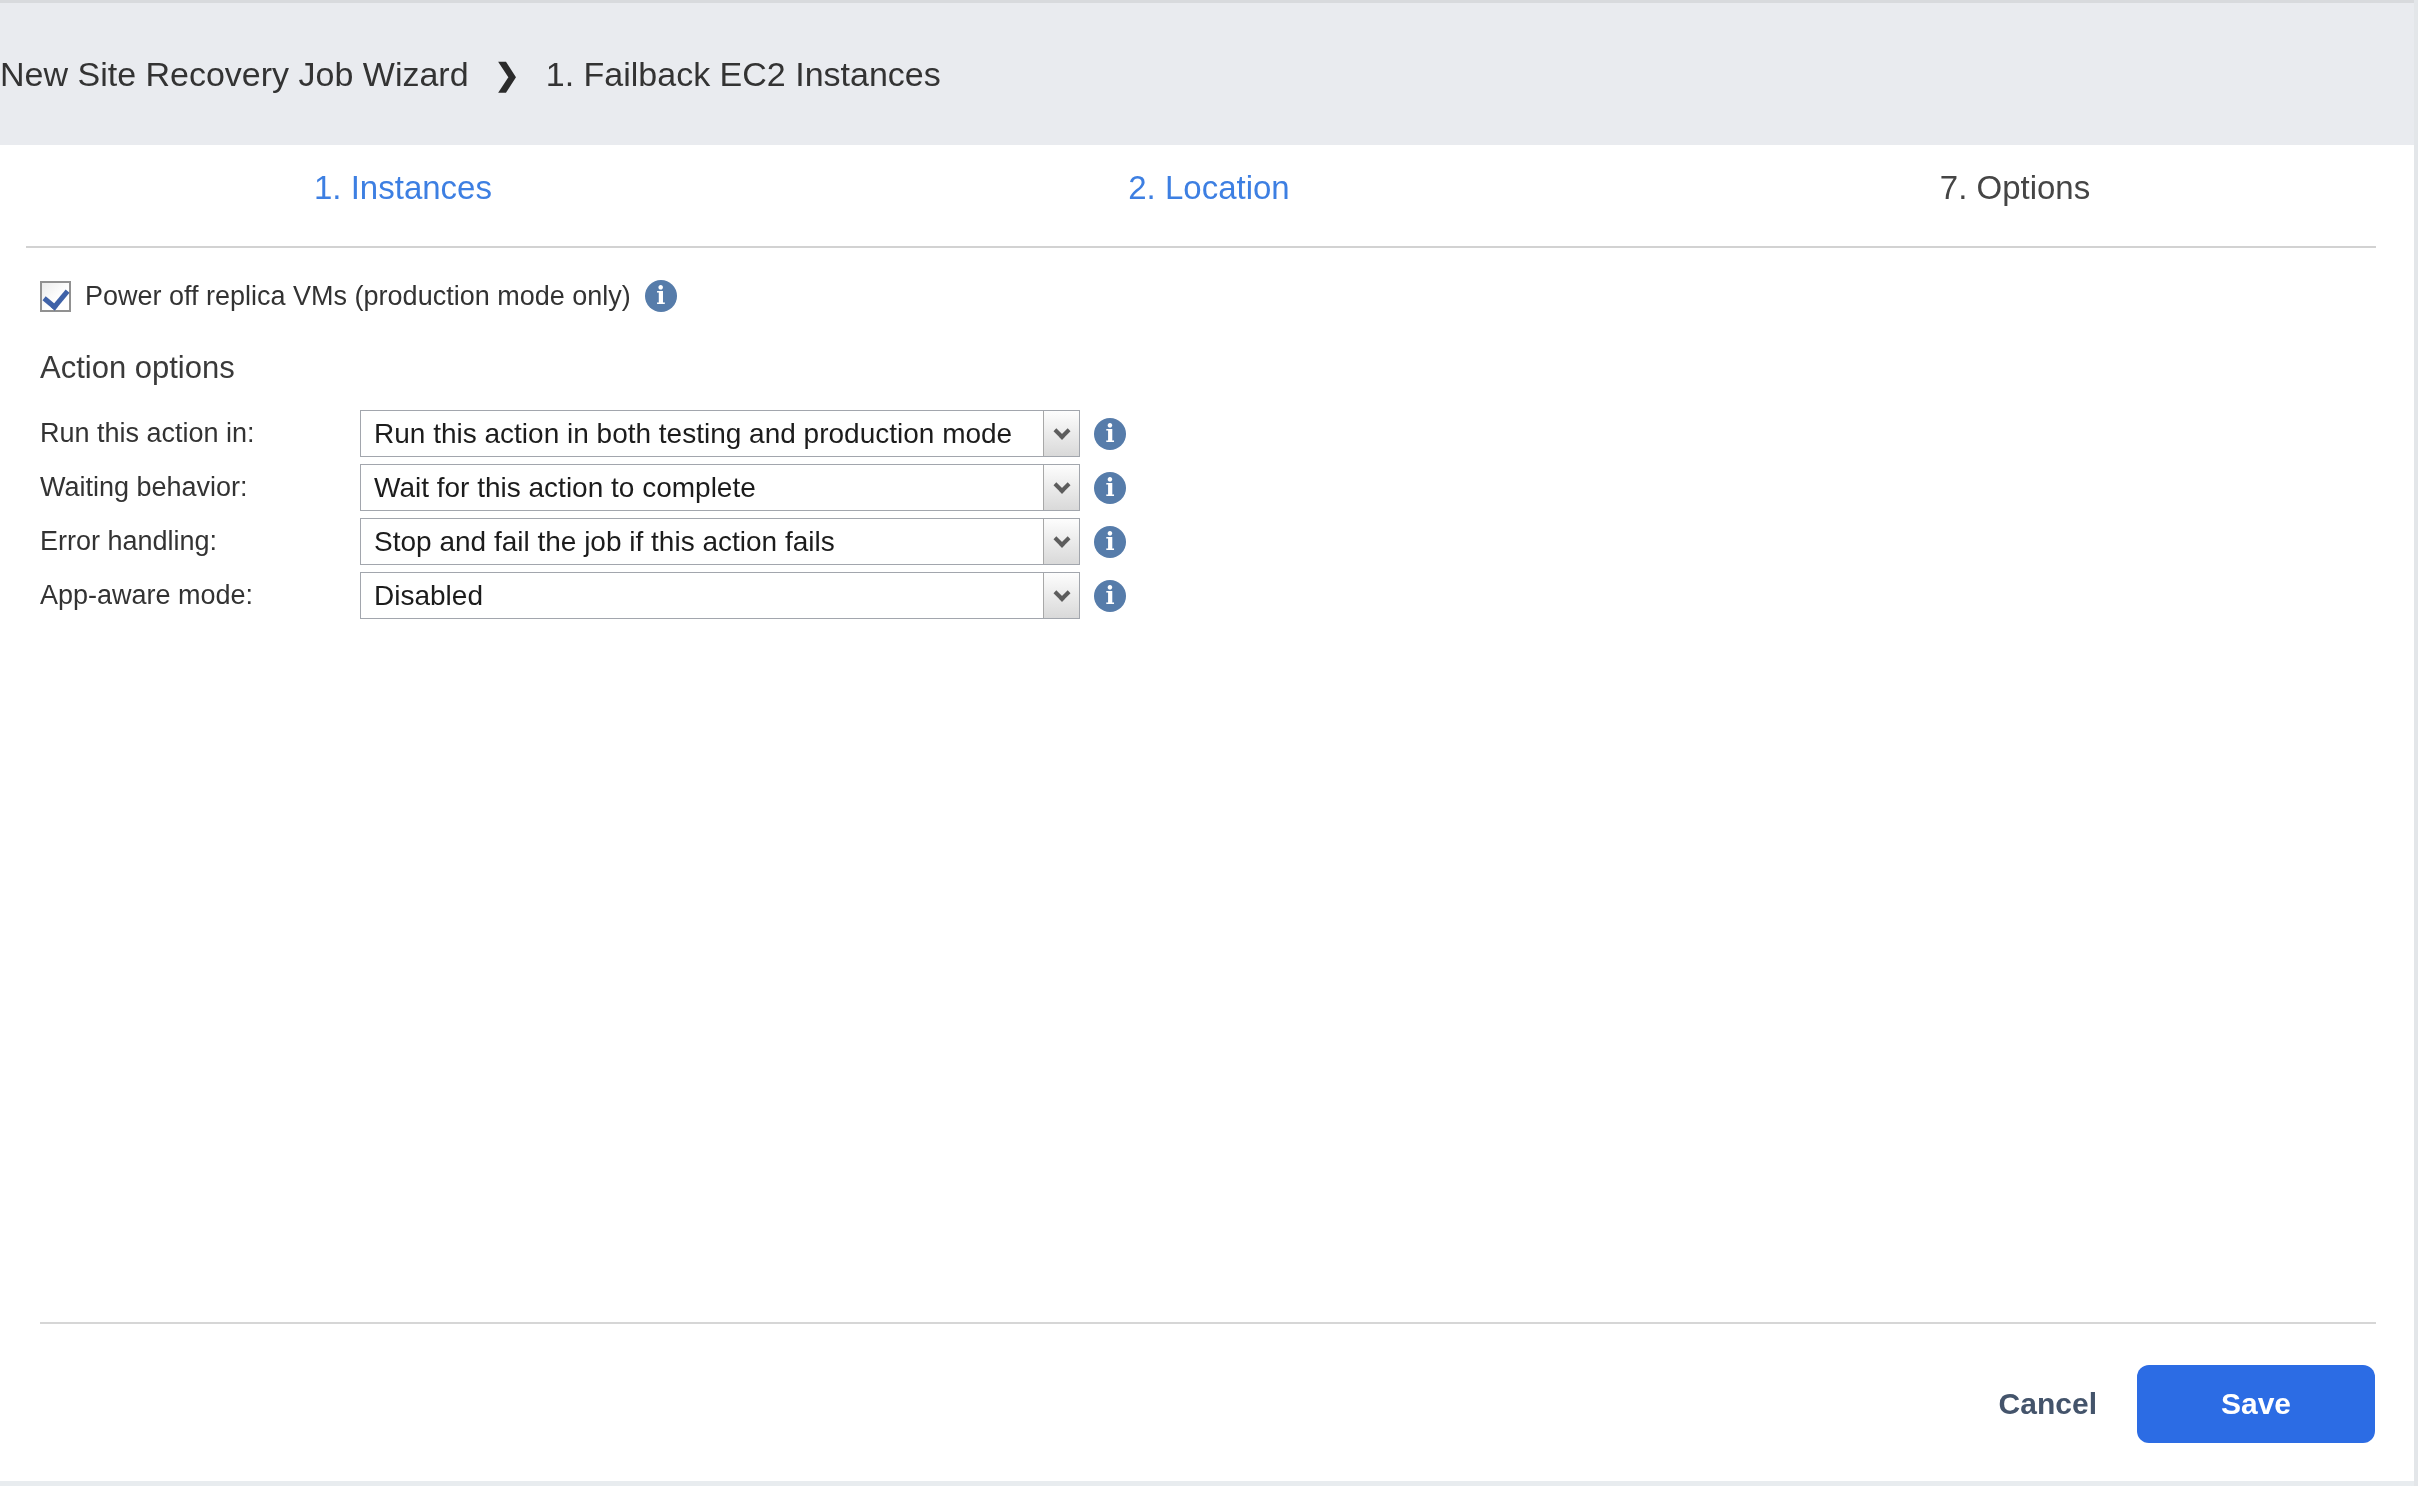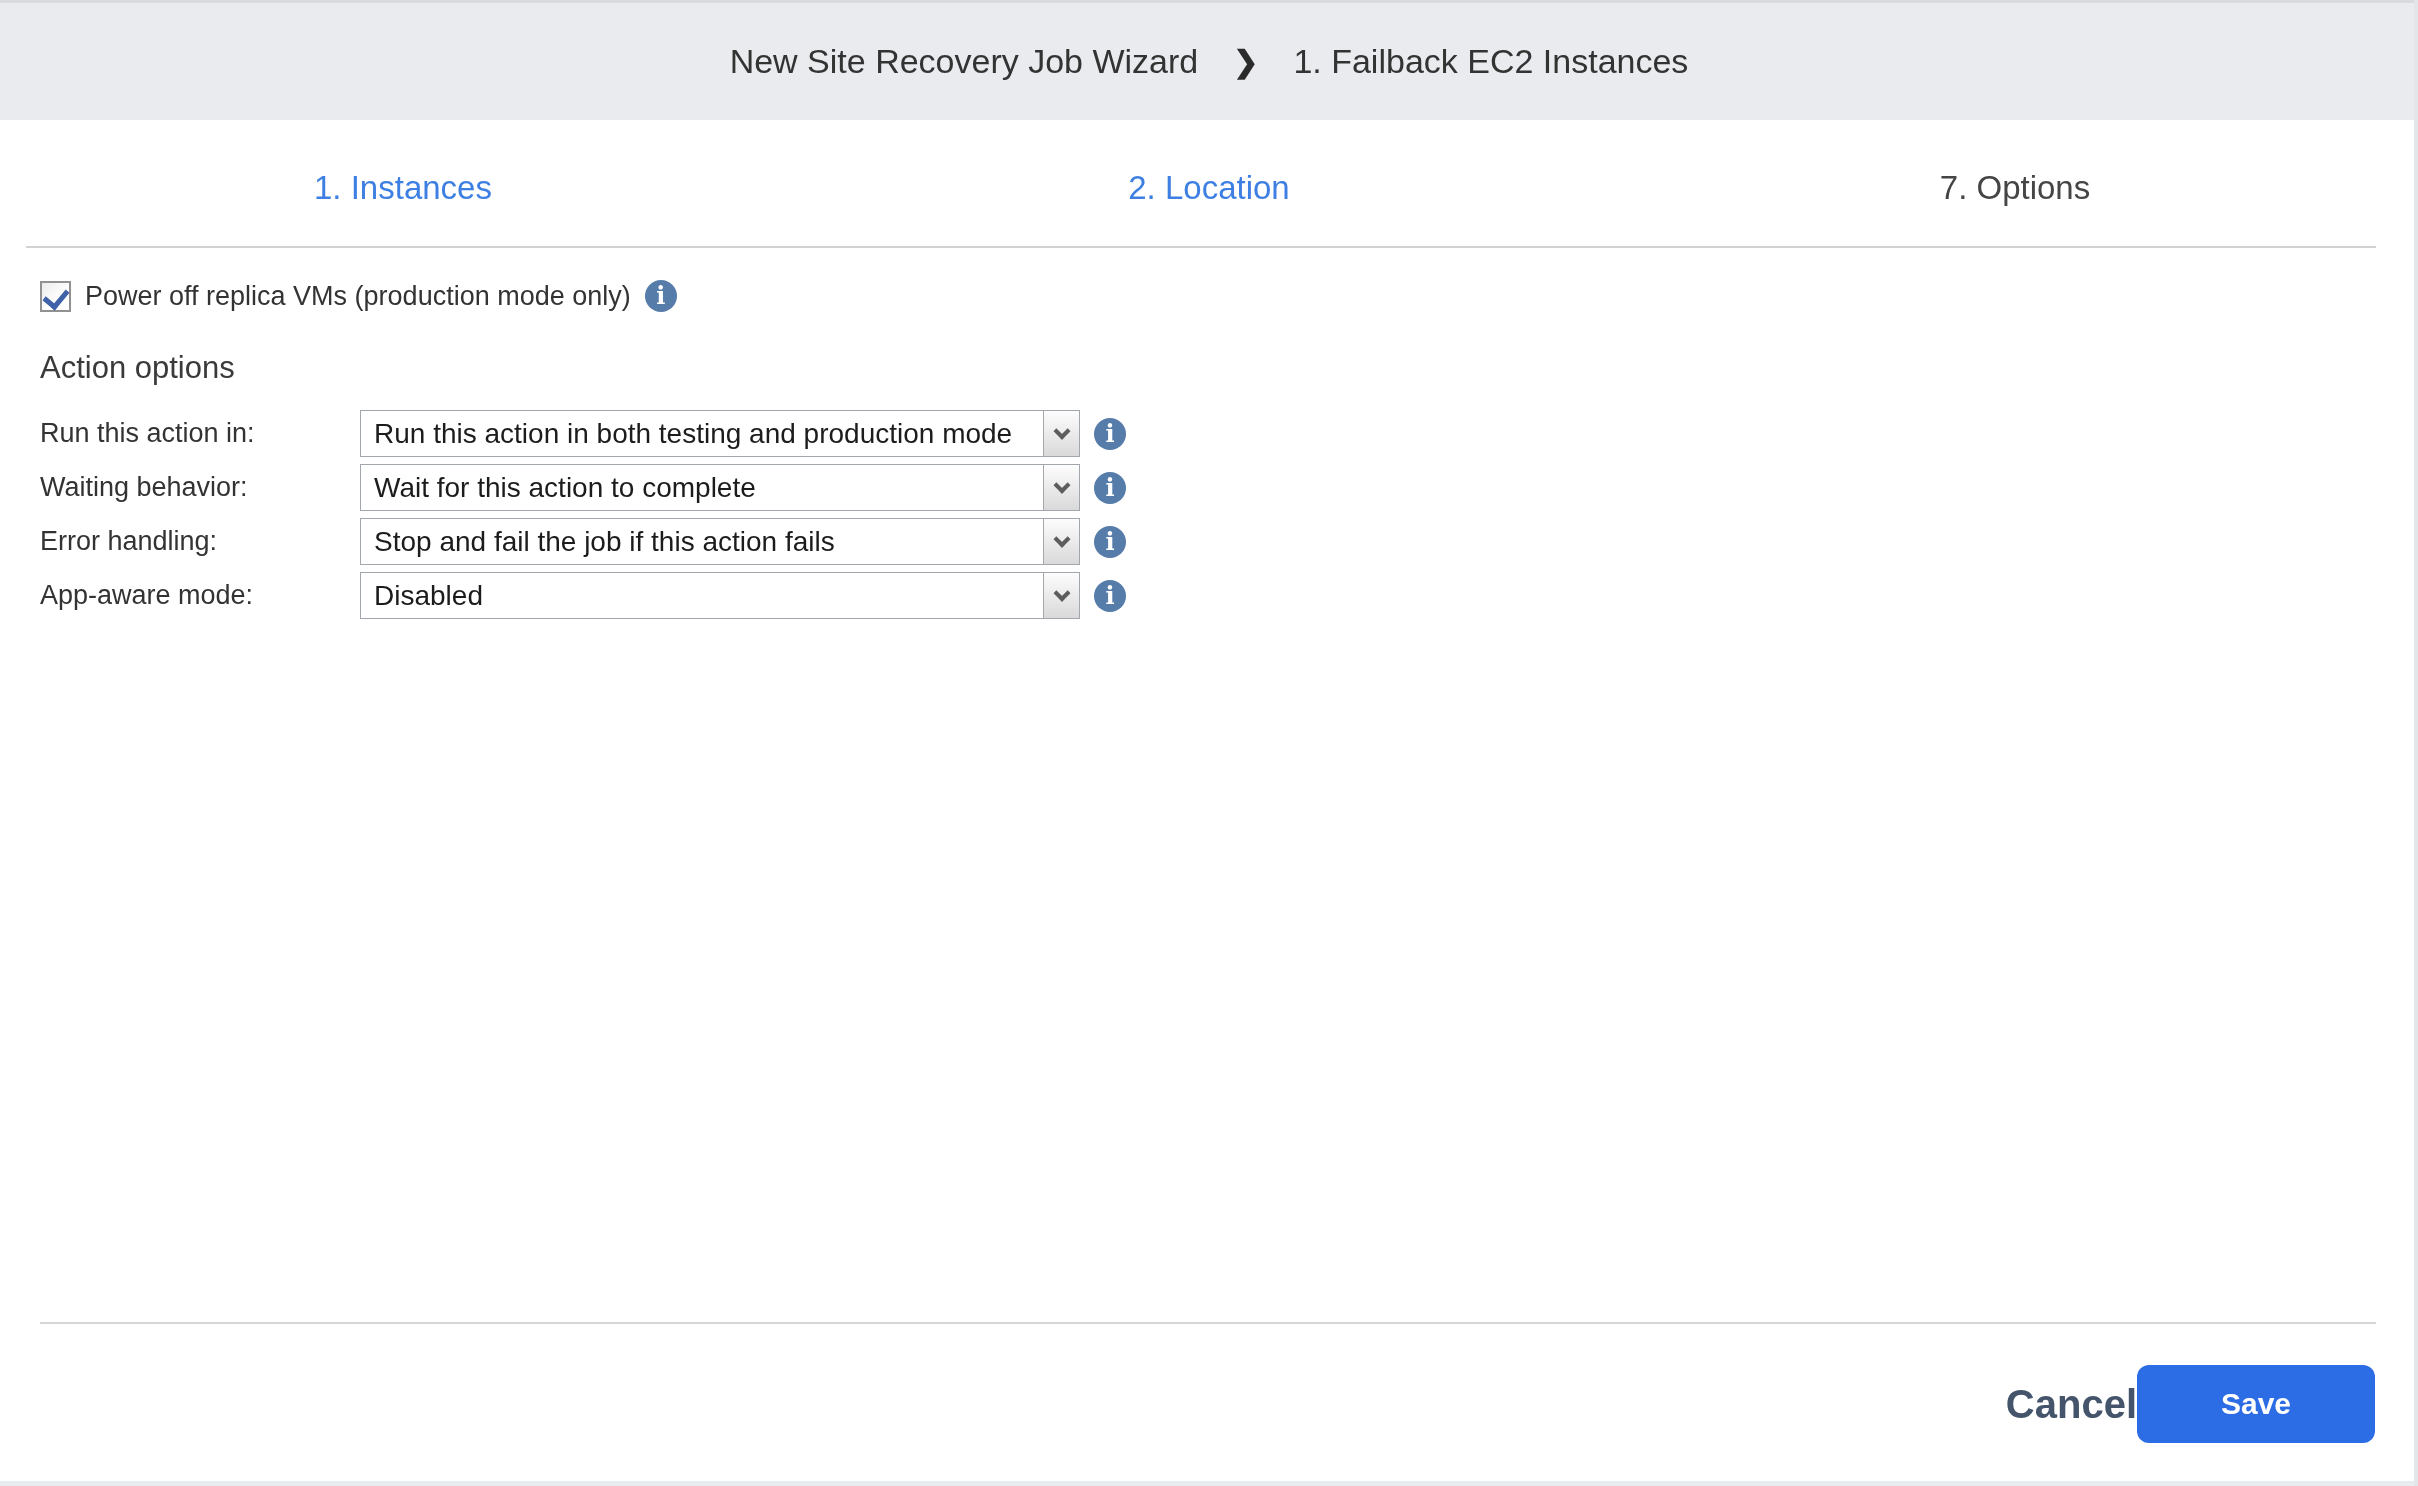--- a/index.html
+++ b/index.html
@@ -13,23 +13,23 @@
     overflow:hidden;
   }
 
   
   .edge-top    { position:absolute; top:0; left:0; right:0; height:3px; background:#d8dadd; z-index:5; }
   .edge-bottom { position:absolute; bottom:0; left:0; right:0; height:5px; background:#e8ecef; z-index:5; }
   .edge-right  { position:absolute; top:0; right:0; bottom:0; width:4px; background:#e3e6e9; z-index:5; }
 
   
   .wizard-header {
-    position:absolute; top:3px; left:0; width:100%; height:117px;
+    position:absolute; top:3px; left:0; width:100%; height:142px;
     background:#e9ebef;
-    display:flex; align-items:center; justify-content:center;gap:9px;
+    display:flex; align-items:center; justify-content:flex-start;
   }
   .wizard-header .title-part {
     font-size:34px; color:#333;
   }
   .wizard-header .crumb-sep {
     font-size:30px; font-weight:bold; color:#2b2b2b;
     margin:0 26px;
   }
 
   
@@ -135,23 +135,24 @@
   
   .footer-divider {
     position:absolute; top:1322px; left:40px; right:42px;
     border-top:2px solid #d6d6d6;
   }
   .footer-actions {
     position:absolute; top:1365px; right:43px; height:78px;
     display:flex; align-items:center;
   }
   .cancel-button {
-    font-size:40px; font-weight:bold; color:#44546b;
+    font-size:30px; font-weight:bold; color:#44546b;
     background:none; border:none; cursor:pointer;
     font-family:"Liberation Sans", sans-serif;
+    margin-right:40px;
   }
   .save-button {
     width:238px; height:78px;
     border:none; border-radius:12px;
     background:#2c6ce4;
     color:#fff; font-size:30px; font-weight:bold;
     font-family:"Liberation Sans", sans-serif;
     cursor:pointer;
     display:flex; align-items:center; justify-content:center;
   }

